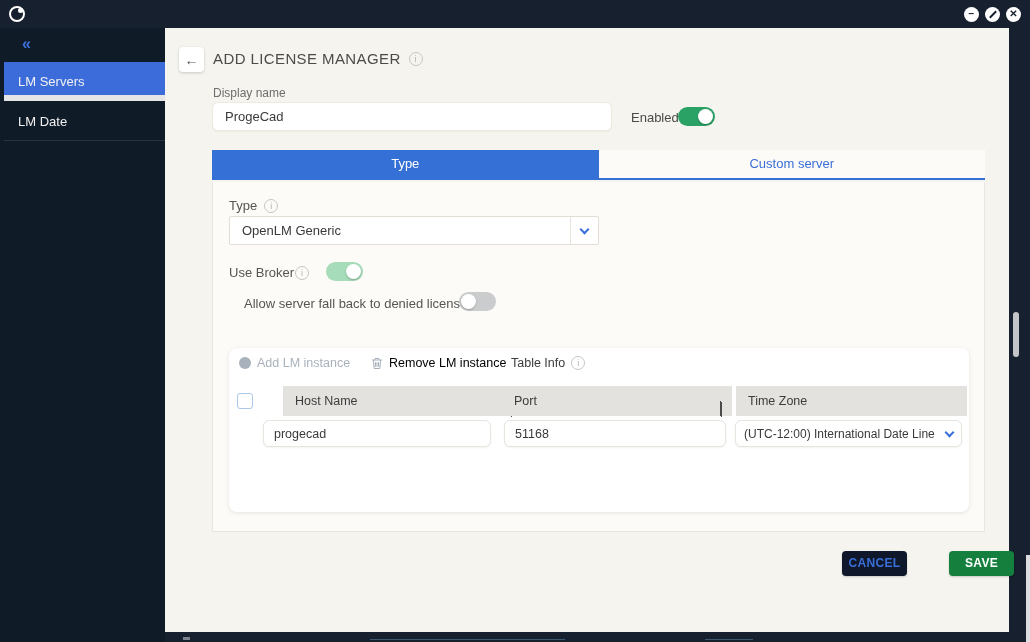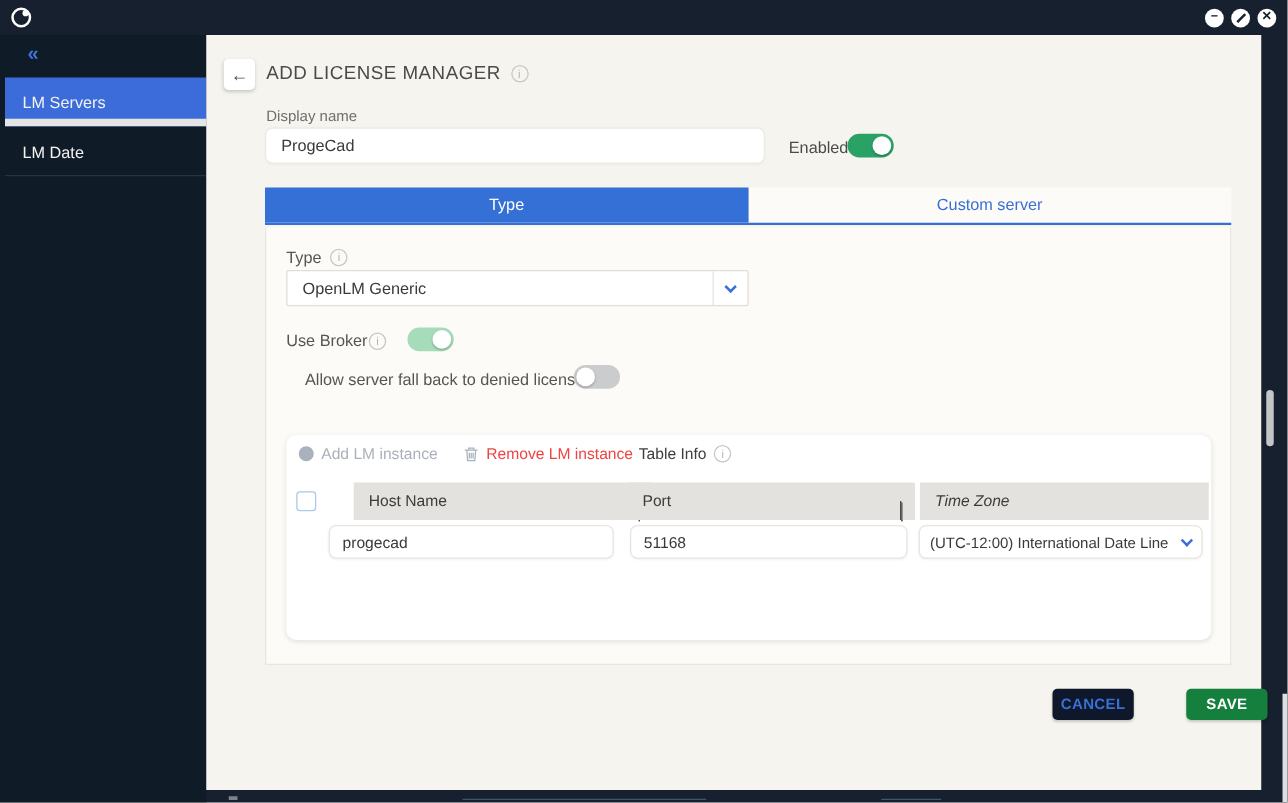--- a/index.html
+++ b/index.html
@@ -77,32 +77,32 @@
     display:flex; align-items:center; gap:1px; }
   .broker-toggle { left:113px; top:80px; background:#a6dcb9; }
   .fallback-label { position:absolute; left:31px; top:114px; font-size:13px; color:#555; }
   .fallback-toggle { left:246px; top:110px; background:#cbcccd; }
 
   
   .card { position:absolute; left:16px; top:166px; width:740px; height:164px; background:#ffffff;
     border-radius:8px; box-shadow:0 1px 4px rgba(0,0,0,.10); }
   .tb-item { position:absolute; top:8px; font-size:12.5px; display:flex; align-items:center; gap:6px; cursor:default; }
   .tb-add    { left:10px;  color:#a9b2bc; }
-  .tb-remove { left:142px; color:#ef4444; }
+  .tb-remove { left:142px; color:#000000; }
   .tb-info   { left:282px; color:#3c3c3c; }
   .dot-icon { width:12px; height:12px; border-radius:50%; background:#a9b2bc; display:inline-block; }
 
   .thead { position:absolute; left:0; top:38px; width:740px; height:30px; }
   .thead-check { position:absolute; left:8px; top:7px; width:16px; height:16px; background:#fff;
     border:1px solid #aac8ea; border-radius:3px; cursor:default; }
   .th { position:absolute; top:0; height:30px; background:#e3e2df; font-size:12.5px; color:#3c3c3c;
     line-height:30px; padding-left:12px; cursor:default; }
   .th-host { left:30px;  width:239px;margin-left:24px; }
   .th-port { left:273px; width:230px; }
-  .th-tz   { left:507px; width:231px;font-style:italic; }
+  .th-tz   { left:507px; width:231px; }
   .sort { position:absolute; right:10px; top:8px; }
   .caret-up   { width:5px; height:5px; border-left:1.5px solid #4a4a4a; border-top:1.5px solid #4a4a4a;
     transform:rotate(45deg); margin-bottom:2px; }
   .caret-down { width:5px; height:5px; border-right:1.5px solid #4a4a4a; border-bottom:1.5px solid #4a4a4a;
     transform:rotate(45deg); }
 
   .cell-input { position:absolute; top:72px; height:27px; background:#fff; border:1px solid #e8e5de;
     border-radius:6px; padding:0 10px; font-size:12.5px; color:#3a3a3a;
     font-family:"Liberation Sans", sans-serif; box-shadow:0 1px 2px rgba(0,0,0,.05); }
   .in-host { left:34px;  width:228px; }

